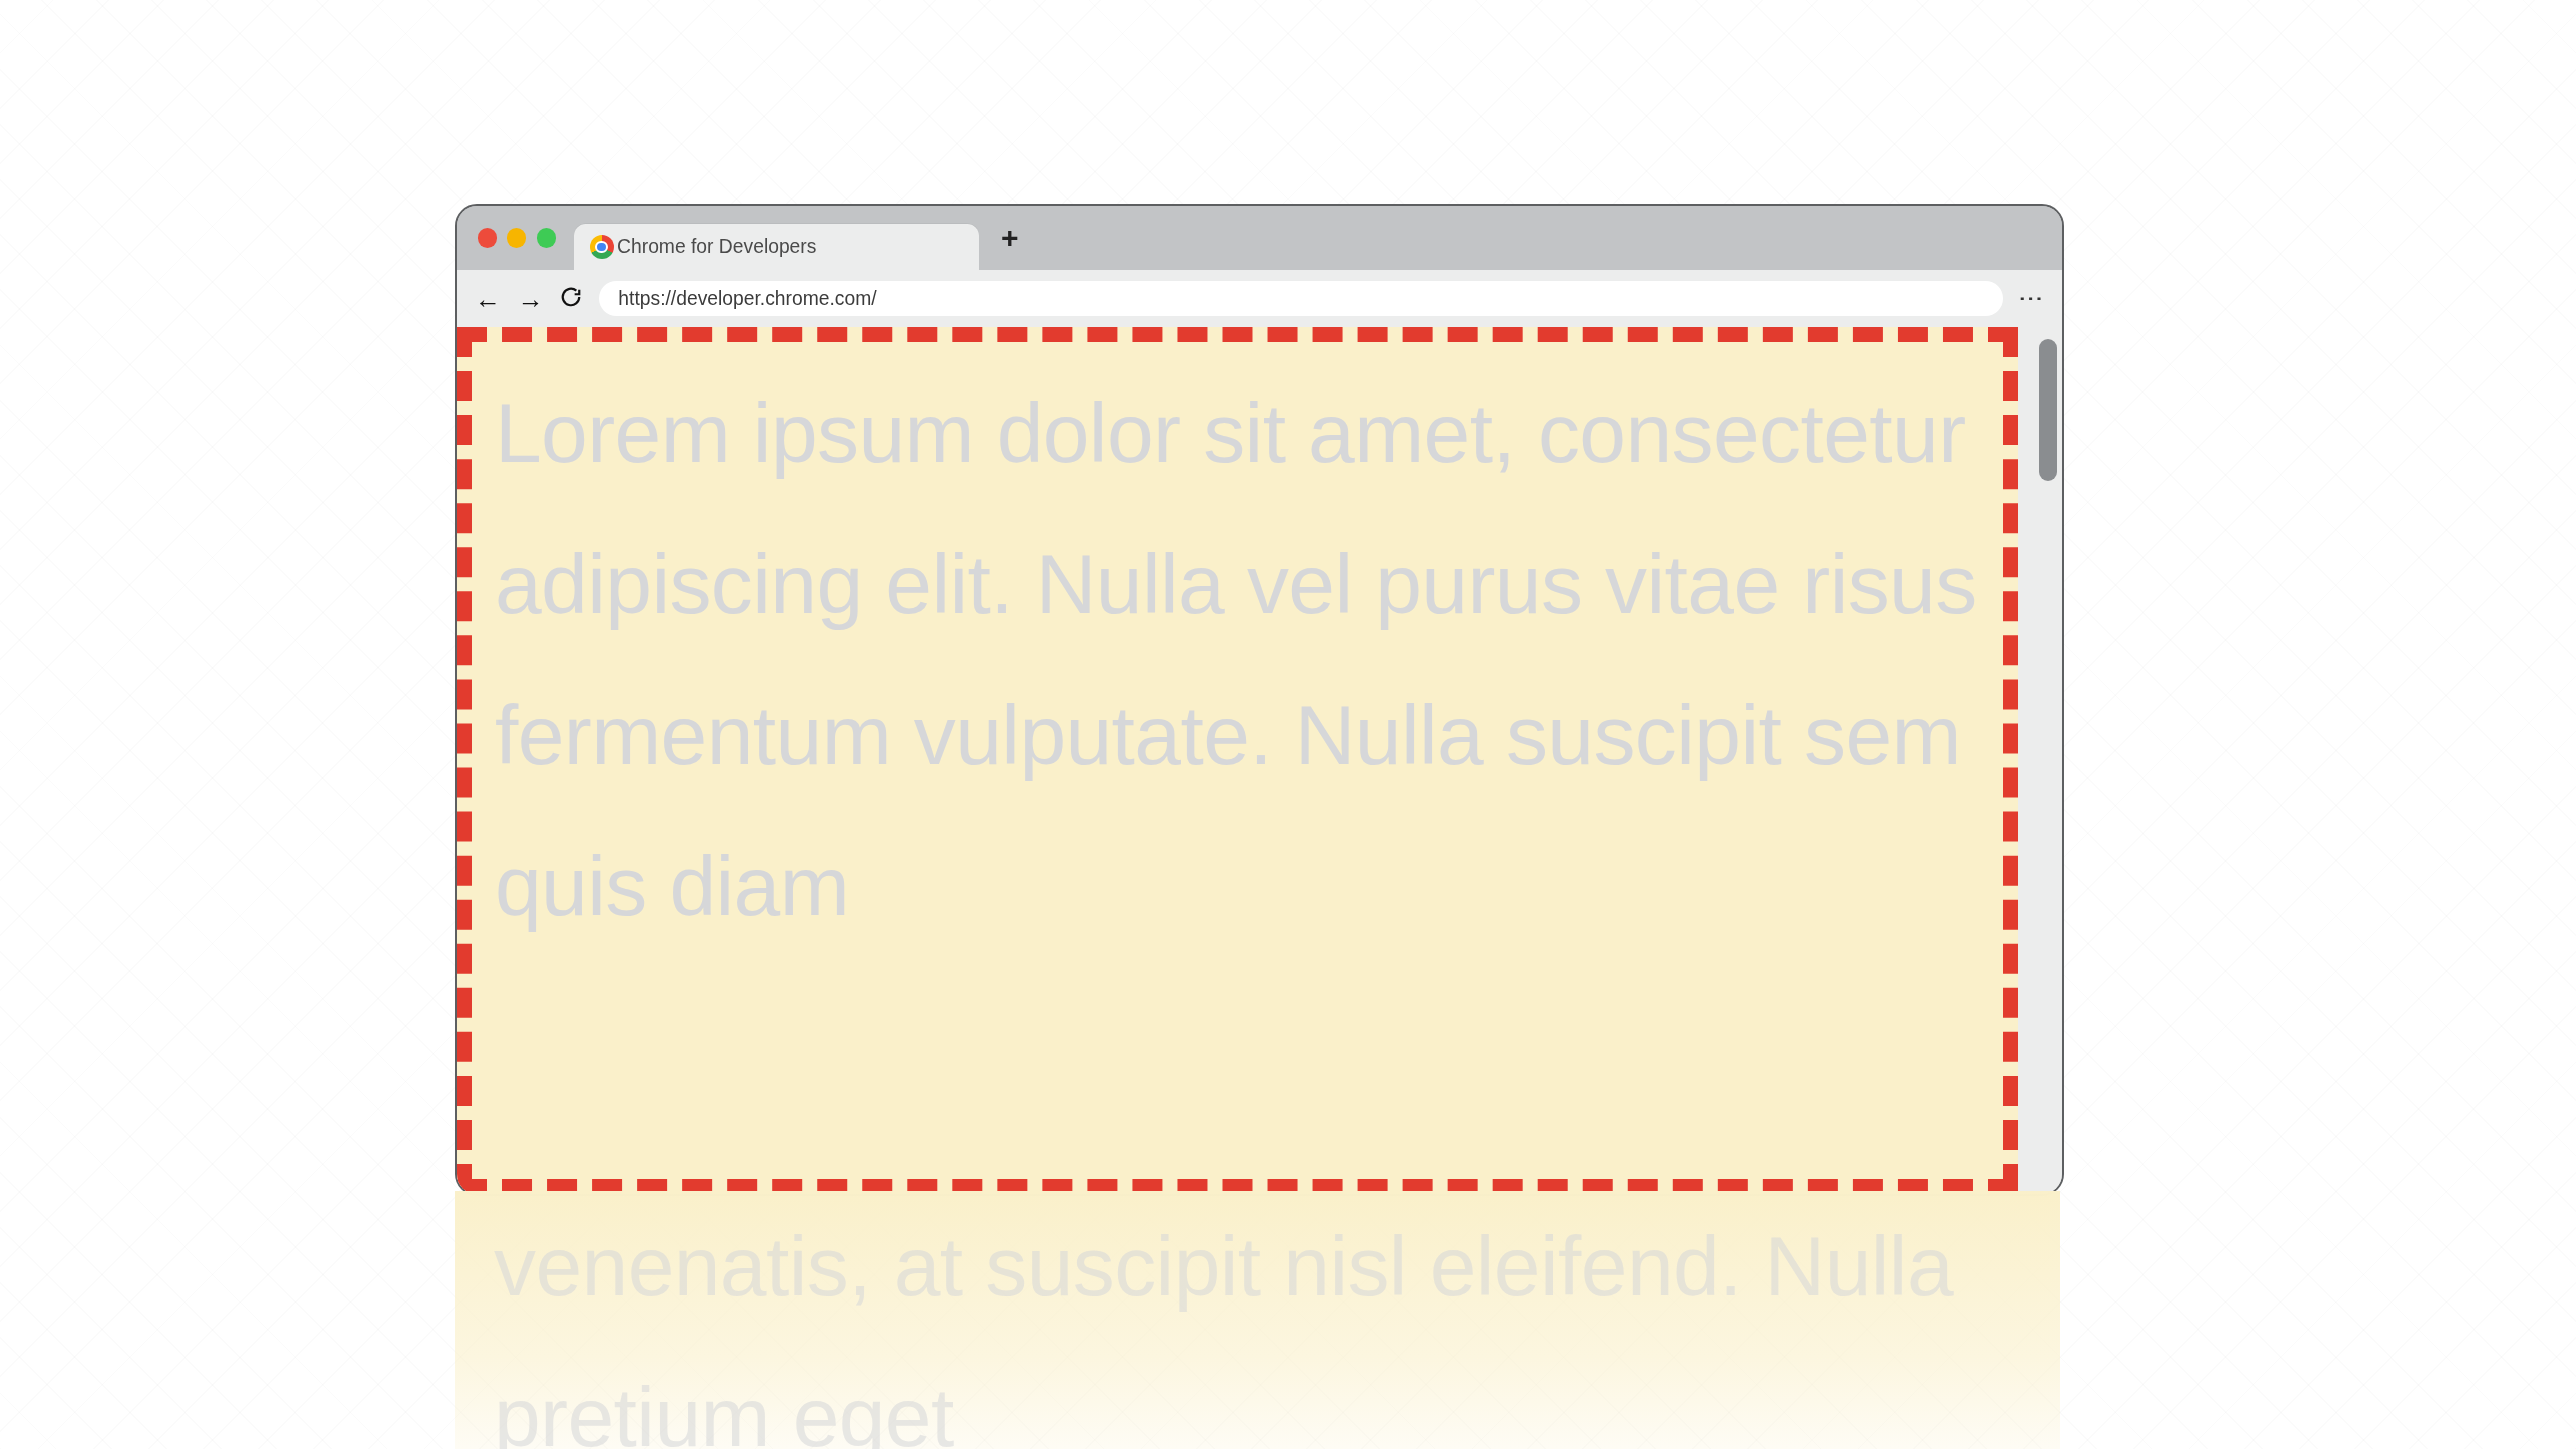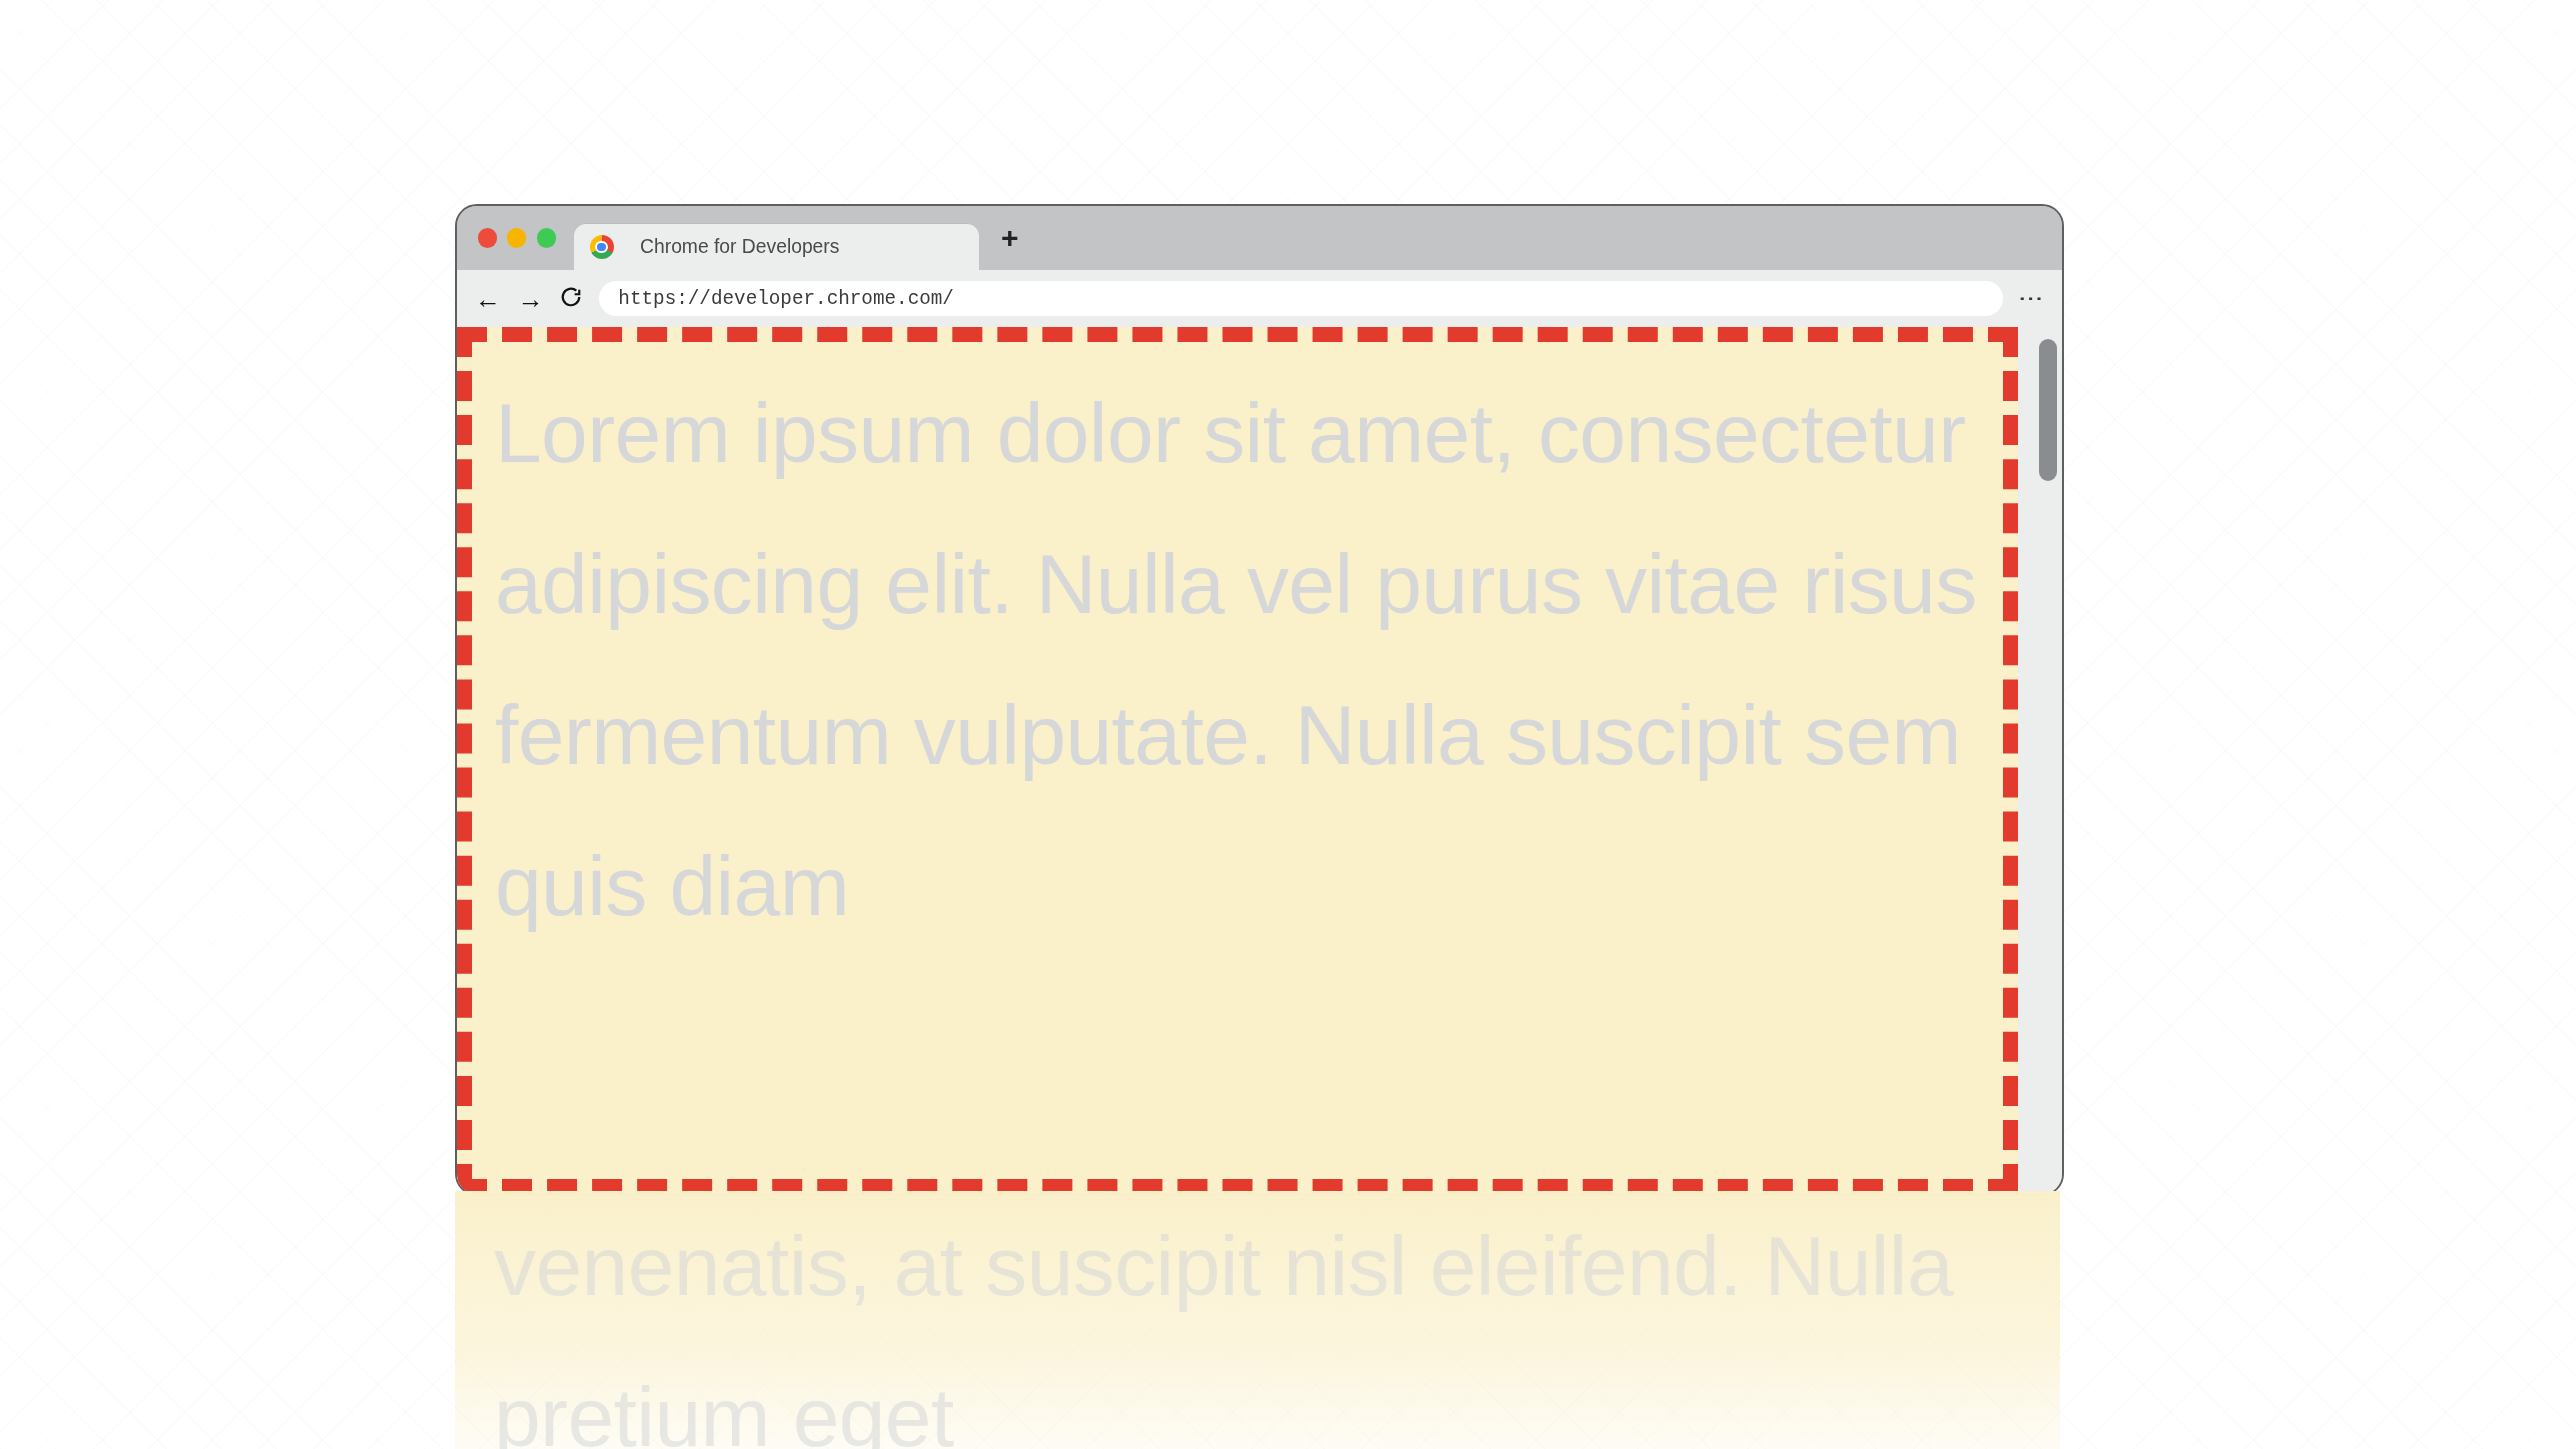--- a/index.html
+++ b/index.html
@@ -24,38 +24,38 @@
   
   .titlebar{height:64px;background:#c2c4c6;display:flex;align-items:center;padding-left:20.6px;}
   .traffic{display:flex;gap:10.3px;align-items:center;}
   .traffic span{width:19.3px;height:19.3px;border-radius:50%;}
   .red{background:#ed4b3b;}
   .yellow{background:#f7b500;}
   .green{background:#3ecb55;}
   .tab{
     margin-left:18px;height:46px;width:374px;background:#eceded;
     border-top-left-radius:11.6px;border-top-right-radius:11.6px;
-    display:flex;align-items:center;padding:0 15.5px;gap:26px;
+    display:flex;align-items:center;padding:0 15.5px;gap:3px;
     align-self:flex-end;
     box-shadow:0 -0.6px 0 rgba(0,0,0,0.08);
   }
   .chrome-logo{width:24.5px;height:24.5px;border-radius:50%;position:relative;
     background:conic-gradient(#ea4335 0 120deg,#34a853 120deg 240deg,#fbbc05 240deg 360deg);}
   .chrome-logo::after{content:"";position:absolute;inset:5.8px;border-radius:50%;background:#4285f4;border:2.6px solid #fff;}
   .tab-title{font-size:19.3px;color:#4a4a4a;white-space:nowrap;}
   .new-tab{margin-left:22px;font-size:30px;color:#222;font-weight:700;}
 
   
   .toolbar{height:57px;background:#eceded;display:flex;align-items:center;padding:0 18px;gap:16.7px;}
   .nav-btn{font-size:26px;color:#111;line-height:1;}
   .reload svg{width:22px;height:22px;}
   .addr{
     flex:1;height:35px;background:#fff;border-radius:17.4px;
     display:flex;align-items:center;padding:0 19.3px;
-    font-size:19.3px;color:#3b3b3b;font-family:Liberation Mono, monospace;
+    font-size:19.3px;color:#3b3b3b;
   }
   .menu-dots{font-size:24.5px;color:#333;letter-spacing:-0.6px;transform:rotate(90deg);display:inline-block;}
 
   
   .viewport{
     position:absolute;left:0;right:0;top:121px;bottom:0;
     background:#eceded;
     display:flex;
   }
   .page-outer{

